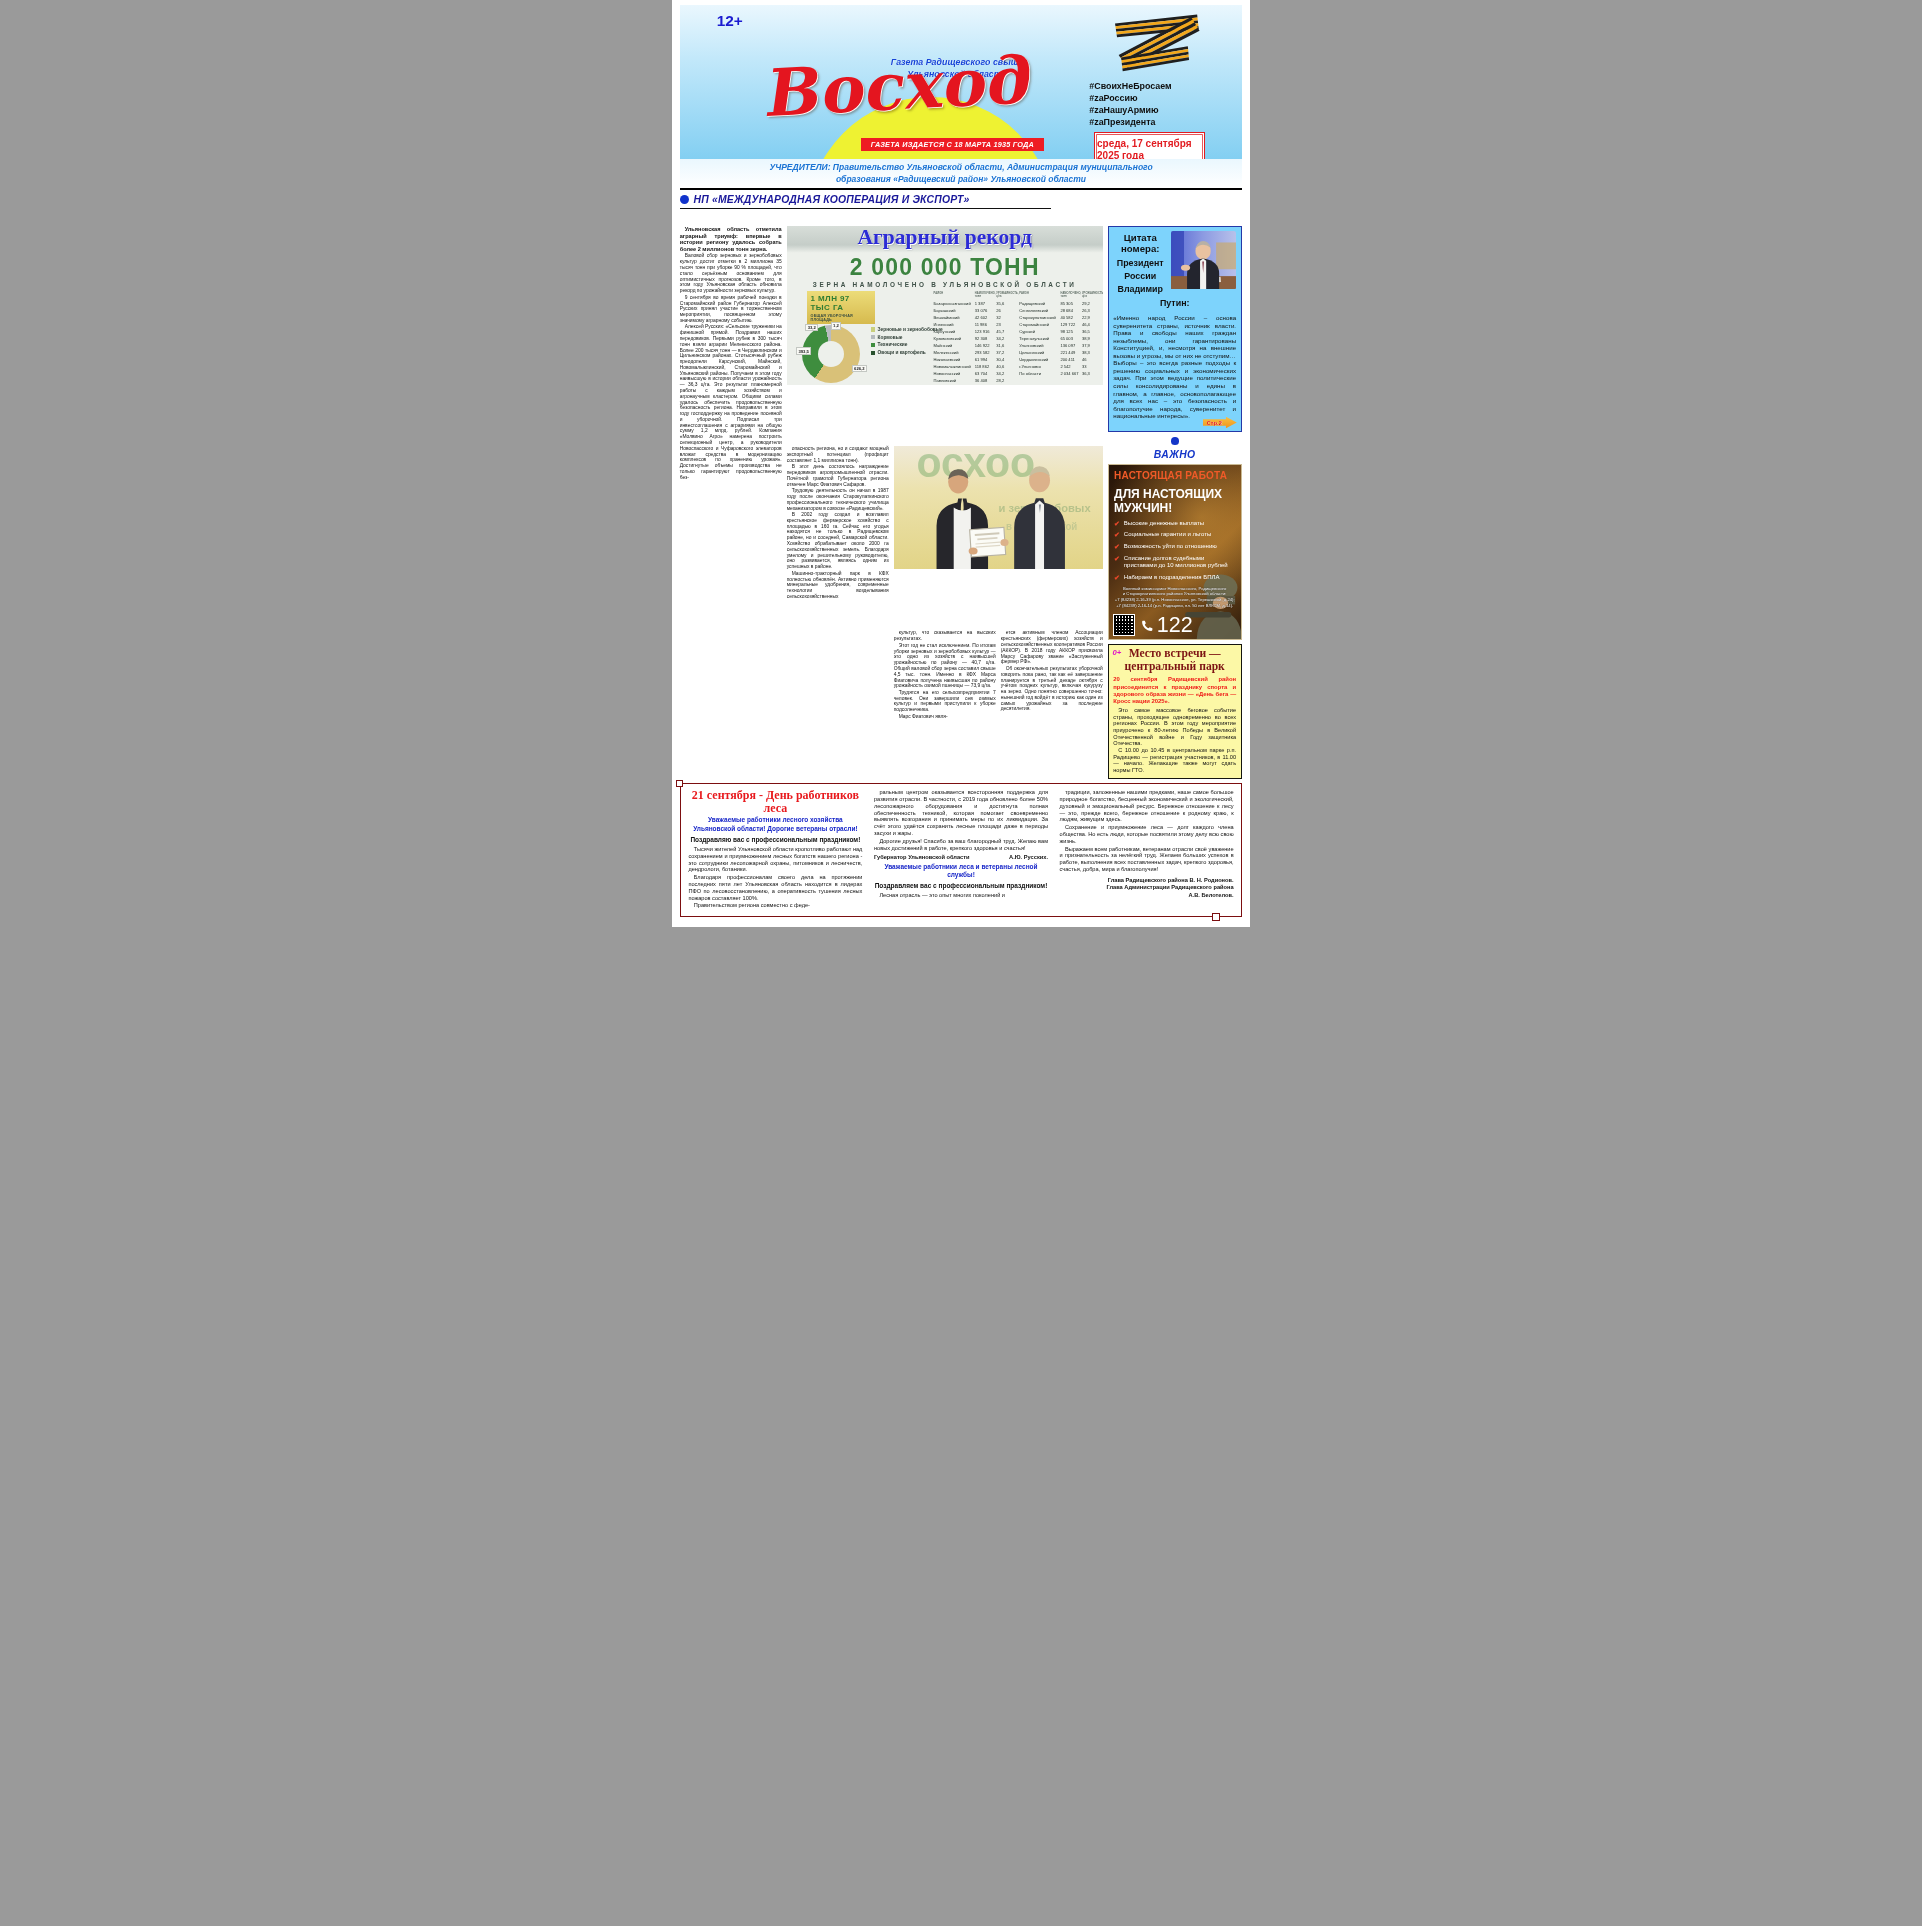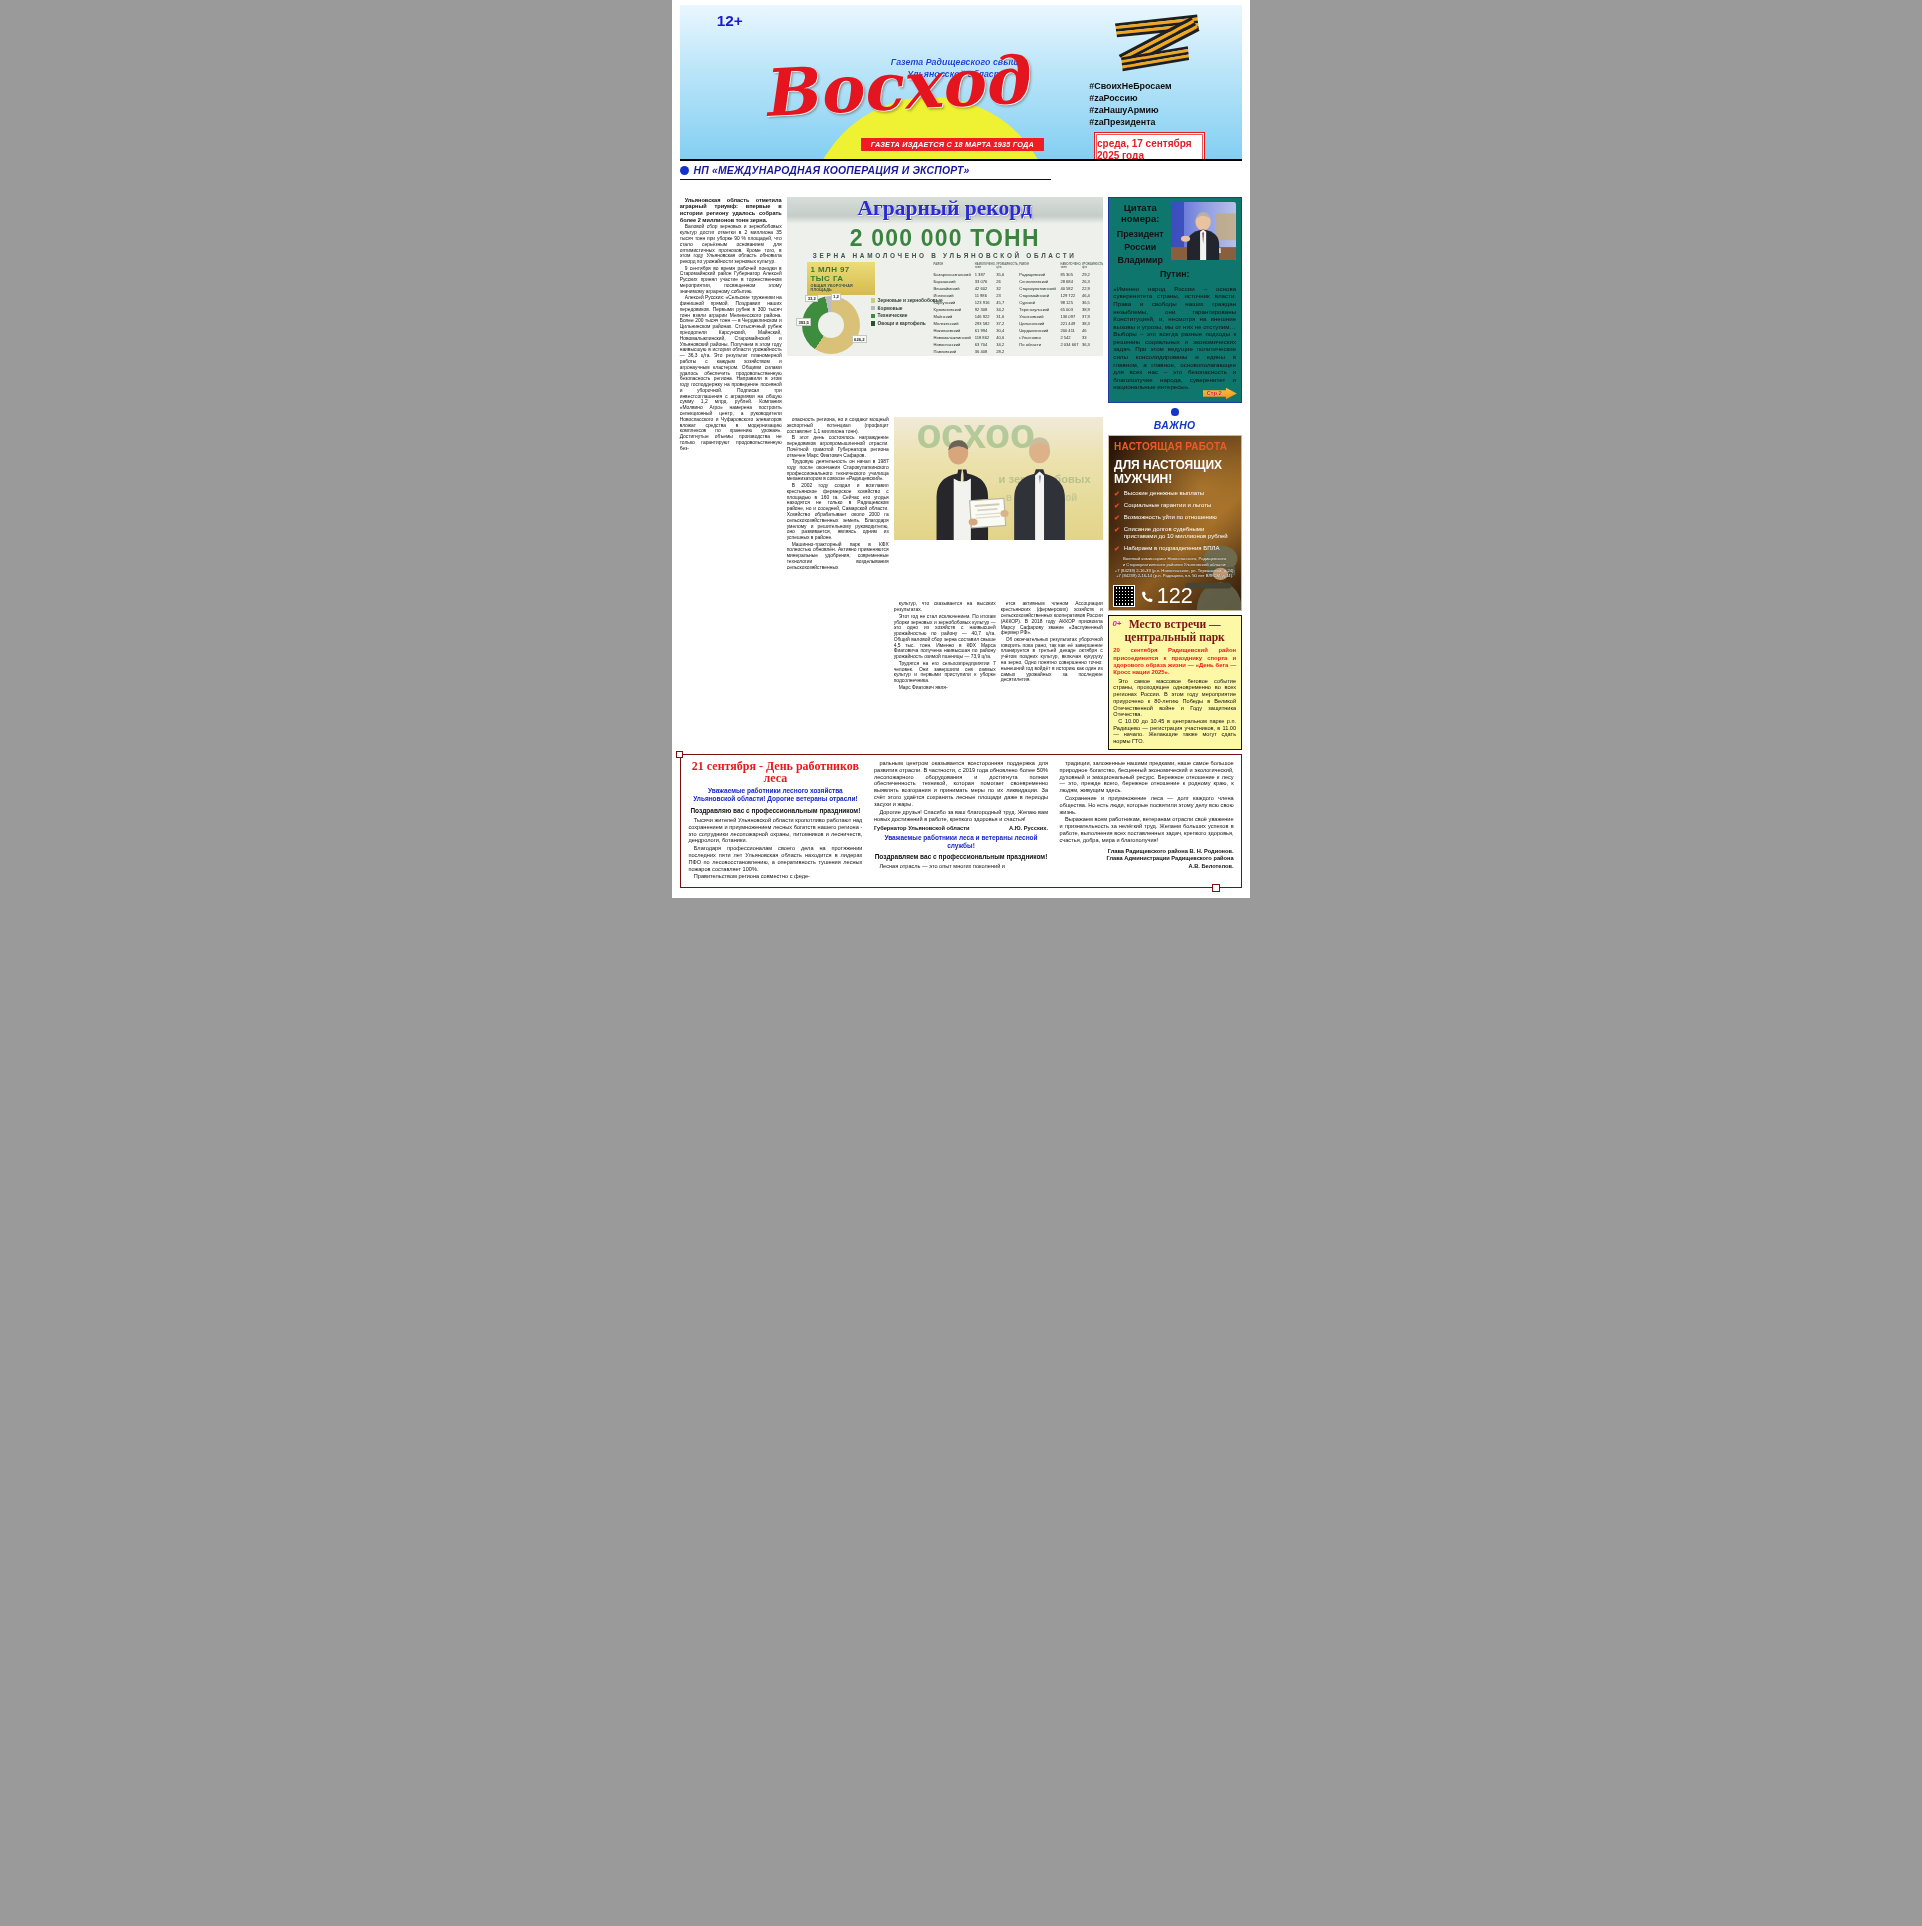--- a/index.html
+++ b/index.html
@@ -70,21 +70,21 @@
   .legend-item{display:flex;align-items:center;gap:2.7px;margin-bottom:2.7px;}
   .legend-swatch{width:4.2px;height:4.2px;flex:0 0 auto;}
   .ig-table{position:absolute;right:3.1px;top:0;width:166px;height:100%;
             display:grid;grid-template-columns:1fr 1fr;gap:0 5.4px;font-size:4.1px;color:#222e28;}
   .t-head{display:grid;grid-template-columns:1fr 20px 17.7px;gap:1.5px;font-size:2.6px;font-weight:bold;
           color:#5c6a62;letter-spacing:0.1px;padding:1.5px 0 2.3px;}
   .t-row{display:grid;grid-template-columns:1fr 20px 17.7px;gap:1.5px;line-height:1.72;}
   
   .photo svg{display:block;width:100%;height:100%;}
   
-  .quote-box{border:1.2px solid #2438a8;background:#0f766e;padding:3.9px 4.6px 11.6px;position:relative;}
+  .quote-box{border:1.2px solid #2438a8;background:#7dd3fc;padding:3.9px 4.6px 11.6px;position:relative;}
   .q-photo{float:right;width:65px;height:59px;margin:0 0 2.3px 3.9px;border-radius:2.3px;overflow:hidden;}
   .q-title{font-size:9.6px;font-weight:bold;text-align:center;margin:0.8px 0 3.1px;}
   .q-sub{font-size:8.9px;font-weight:bold;text-align:center;line-height:1.5;}
   .q-text{font-size:6.2px;line-height:1.22;text-align:justify;margin-top:3.9px;}
   .q-text p{margin:0;}
   .page-arrow{position:absolute;right:3.9px;bottom:3.1px;width:34px;height:11.6px;
               background:linear-gradient(180deg,#f8bf43,#f0951c);
               clip-path:polygon(0 22%,68% 22%,68% 0,100% 50%,68% 100%,68% 78%,0 78%);
               display:flex;align-items:center;justify-content:flex-start;}
   .page-arrow span{color:#e01111;font-weight:bold;font-size:5.8px;padding-left:3.9px;text-shadow:0.4px 0.4px 0 #fff;}
@@ -180,20 +180,24 @@
         <div>#zaПрезидента</div>
       </div>
 
     <div class="datebox">
       <div>среда,  17 сентября</div>
       <div>2025  года</div>
       <div>№ 38 (9726)</div>
     </div>
   </div>
 
+  <div class="founders">
+    <div>УЧРЕДИТЕЛИ: Правительство Ульяновской области, Администрация муниципального</div>
+    <div>образования  «Радищевский район» Ульяновской области</div>
+  </div>
   <div class="black-rule"></div>
 
   <div class="section-head">
     <div class="section-dot"></div>
     <div class="section-label">НП «МЕЖДУНАРОДНАЯ КООПЕРАЦИЯ И ЭКСПОРТ»</div>
   </div>
   <div class="section-rule"></div>
 
   <div class="main">
 

